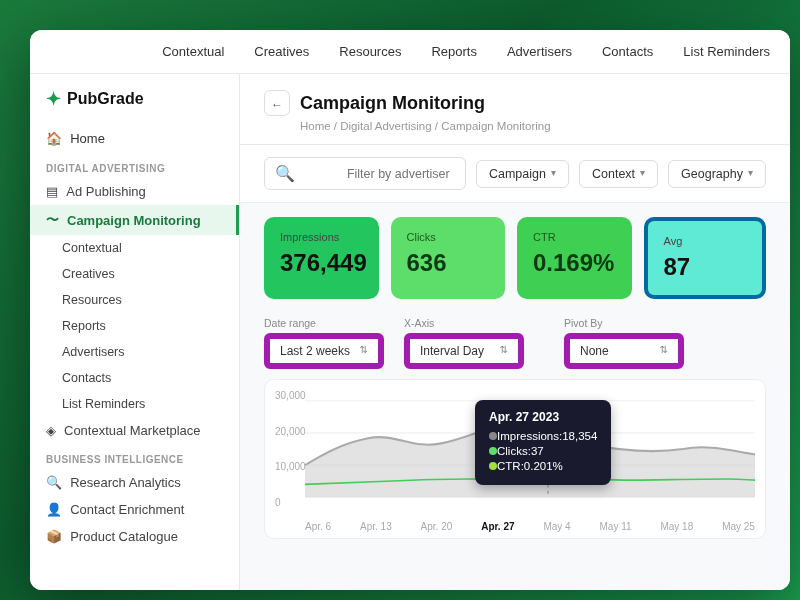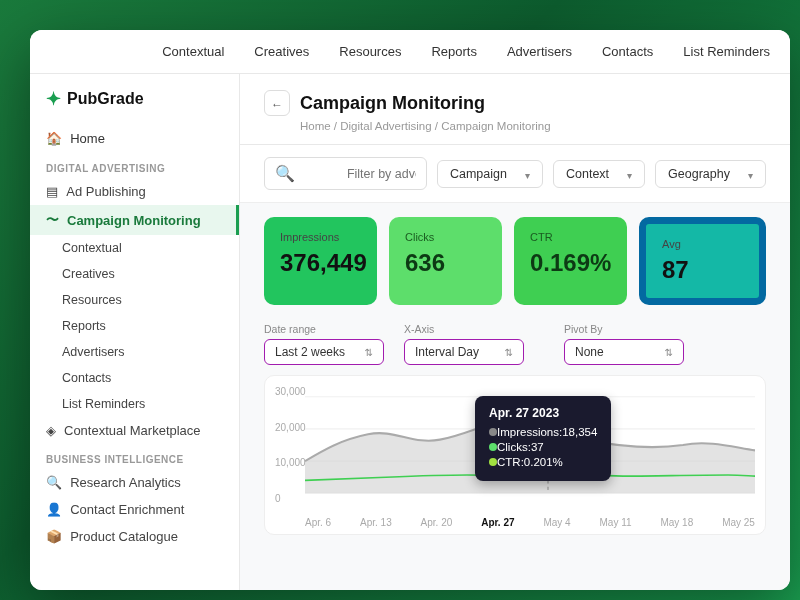--- a/index.html
+++ b/index.html
@@ -131,42 +131,42 @@
       padding: 6px 10px;
       background: #fff;
     }
     .filter-search input {
       border: none; outline: none;
       font-size: 12.5px; color: #555; width: 100%;
       background: transparent;
       margin-left: 44px;
     }
     .filter-btn {
-      display: flex; align-items: flex-end; gap: 18px;
+      display: flex; align-items: flex-start; gap: 5px;
       border: 1px solid #ddd; border-radius: 6px;
       padding: 6px 12px;
       font-size: 12.5px; color: #333;
       background: #fff; cursor: pointer; white-space: nowrap;
     }
     .filter-btn .chevron { font-size: 10px; color: #888; }
 
     .metrics-row {
       display: flex; gap: 12px;
       padding: 14px 24px;
     }
     .metric-card {
       flex: 1; border-radius: 10px;
       padding: 14px 16px;
       min-width: 0;
     }
     .metric-card.impressions { background: #22c55e; }
     .metric-card.clicks { background: #5dde6b; }
     .metric-card.ctr { background: #3fcf52; }
     .metric-card.viewability { background: #fff; border: 1px solid #e8e8e8; }
-    .metric-card.avg { background: #14b8a6; border: 7px solid #0369a1; }
+    .metric-card.avg { background: #5eead4; border: 4px solid #0369a1; }
     .metric-label {
       font-size: 11px; color: #444; margin-bottom: 6px;
     }
     .metric-card.clicks .metric-label,
     .metric-card.ctr .metric-label { color: #1a5c20; }
     .metric-value {
       font-size: 24px; font-weight: 700; color: #111;
     }
     .metric-card.clicks .metric-value,
     .metric-card.ctr .metric-value { color: #0d3a14; }
@@ -175,22 +175,22 @@
       display: flex; align-items: center; gap: 20px;
       padding: 4px 24px 10px;
     }
     .chart-control-group {
       display: flex; flex-direction: column; gap: 4px;
     }
     .chart-control-label {
       font-size: 10.5px; color: #888;
     }
     .chart-control-select {
-      display: flex; align-items: center; gap: 6px;
-      border: 1px solid #a21caf; border-radius: 6px;
+      display: flex; gap: 6px;
+      border: 6px solid #a21caf; border-radius: 6px;
       padding: 5px 10px;
       font-size: 12px; color: #333;
       background: #fff; cursor: pointer;
       min-width: 120px;
     }
     .chart-control-select .chevron { font-size: 10px; color: #888; margin-left: auto; }
 
     .chart-area {
       margin: 0 24px;
       background: #fff;

